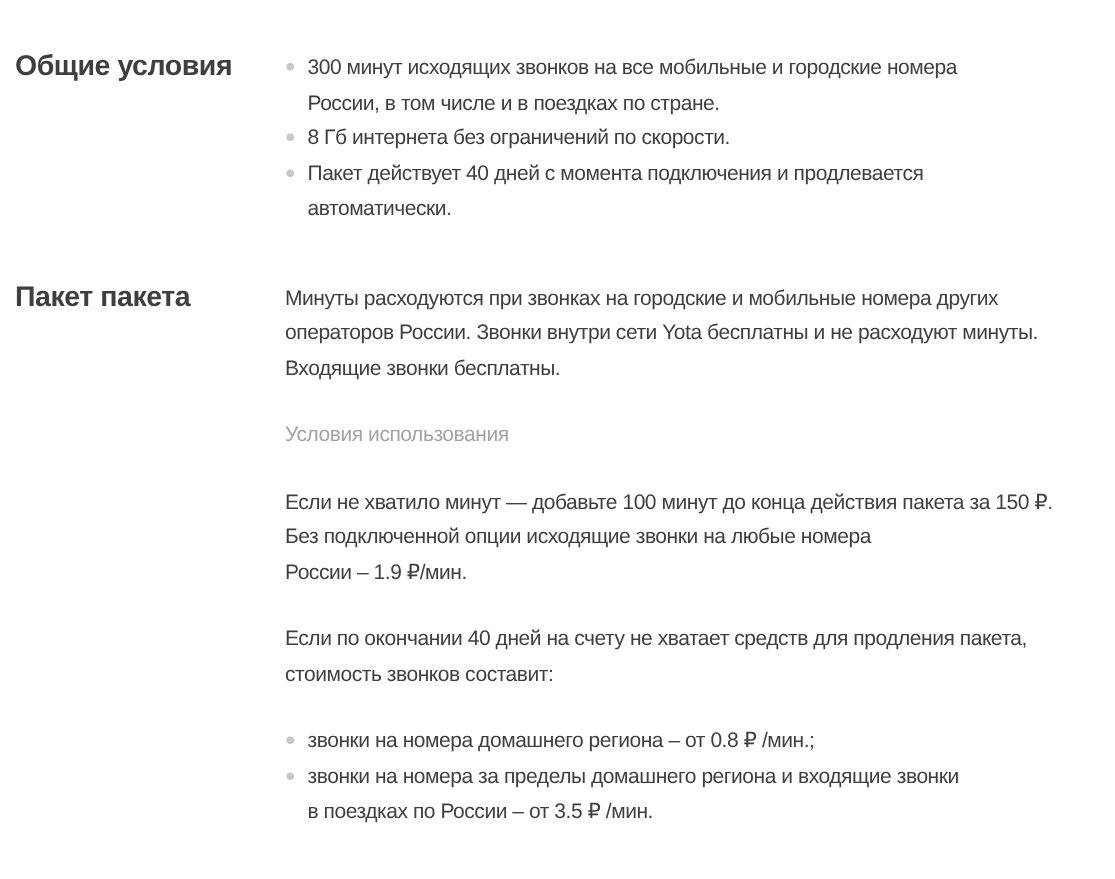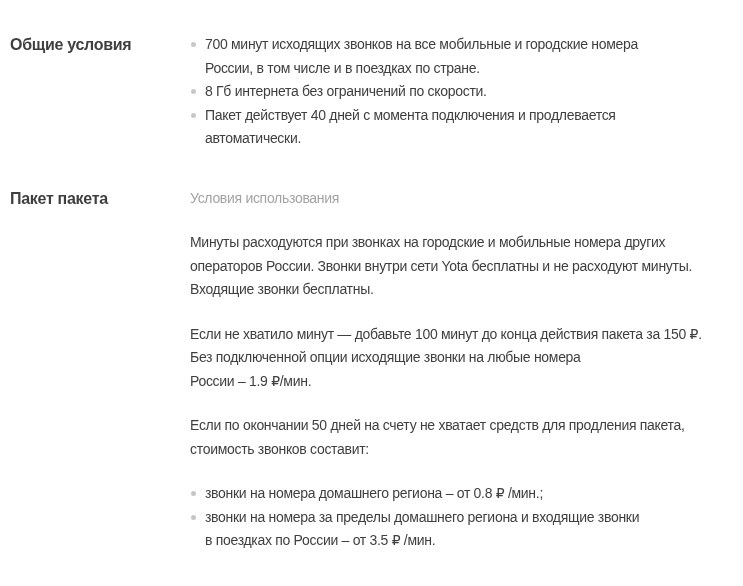--- a/index.html
+++ b/index.html
@@ -25,21 +25,21 @@
     display: flex;
     align-items: flex-start;
   }
   .row-general { margin-bottom: 36px; }
   .label-col {
     flex: 0 0 180px;
     width: 180px;
   }
   .sec-heading {
     margin: 0;
-    font-size: 16px;
+    font-size: 19px;
     font-weight: bold;
     line-height: 23.5px;
     letter-spacing: -0.3px;
     color: var(--text_color, #3f3f3f);
   }
   .content-col {
     flex: 1 1 auto;
     min-width: 0;
   }
   .para {
@@ -72,42 +72,42 @@
 <body>
 
 <div class="page">
 
   <section class="row row-general">
     <div class="label-col">
       <h2 class="sec-heading">Общие условия</h2>
     </div>
     <div class="content-col">
       <ul class="bullet-list">
-        <li class="bullet-item"><span class="dot"></span><span class="txt">700 минут исходящих звонков на все мобильные и городские номера
+        <li class="bullet-item"><span class="dot"></span><span class="txt">300 минут исходящих звонков на все мобильные и городские номера
 России, в том числе и в поездках по стране.</span></li>
         <li class="bullet-item"><span class="dot"></span><span class="txt">8 Гб интернета без ограничений по скорости.</span></li>
         <li class="bullet-item"><span class="dot"></span><span class="txt">Пакет действует 40 дней с момента подключения и продлевается
 автоматически.</span></li>
       </ul>
     </div>
   </section>
 
   <section class="row">
     <div class="label-col">
       <h2 class="sec-heading">Пакет пакета</h2>
     </div>
     <div class="content-col">
-      <p class="para muted">Условия использования</p>
       <p class="para">Минуты расходуются при звонках на городские и мобильные номера других
 операторов России. Звонки внутри сети Yota бесплатны и не расходуют минуты.
 Входящие звонки бесплатны.</p>
+      <p class="para muted">Условия использования</p>
       <p class="para">Если не хватило минут — добавьте 100 минут до конца действия пакета за 150 ₽.
 Без подключенной опции исходящие звонки на любые номера
 России – 1.9 ₽/мин.</p>
-      <p class="para">Если по окончании 50 дней на счету не хватает средств для продления пакета,
+      <p class="para">Если по окончании 40 дней на счету не хватает средств для продления пакета,
 стоимость звонков составит:</p>
       <ul class="bullet-list">
         <li class="bullet-item"><span class="dot"></span><span class="txt">звонки на номера домашнего региона – от 0.8 ₽ /мин.;</span></li>
         <li class="bullet-item"><span class="dot"></span><span class="txt">звонки на номера за пределы домашнего региона и входящие звонки
 в поездках по России – от 3.5 ₽ /мин.</span></li>
       </ul>
     </div>
   </section>
 
 </div>

